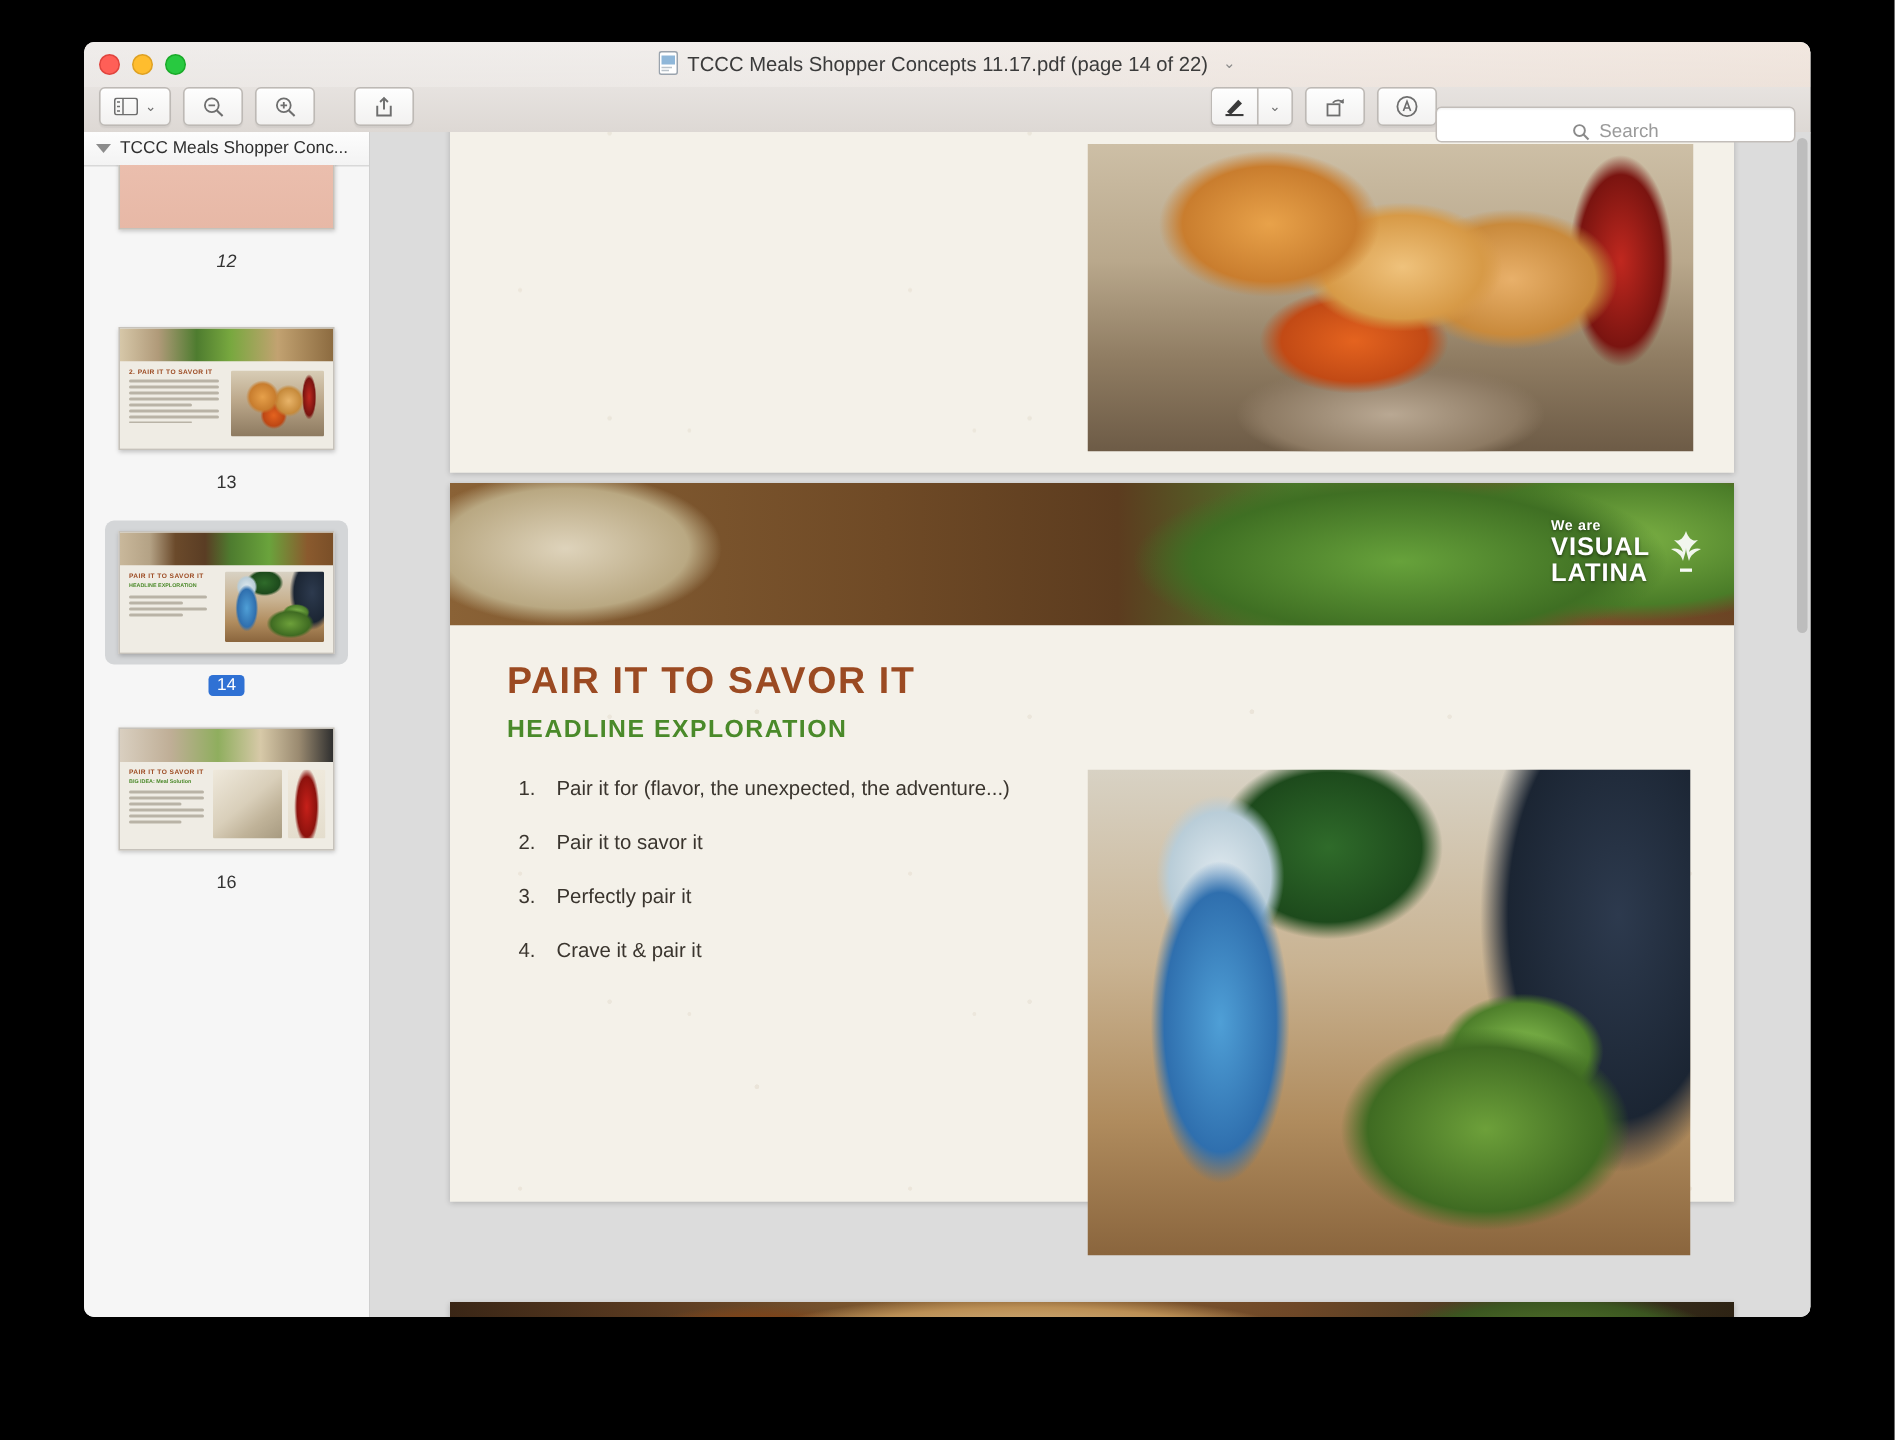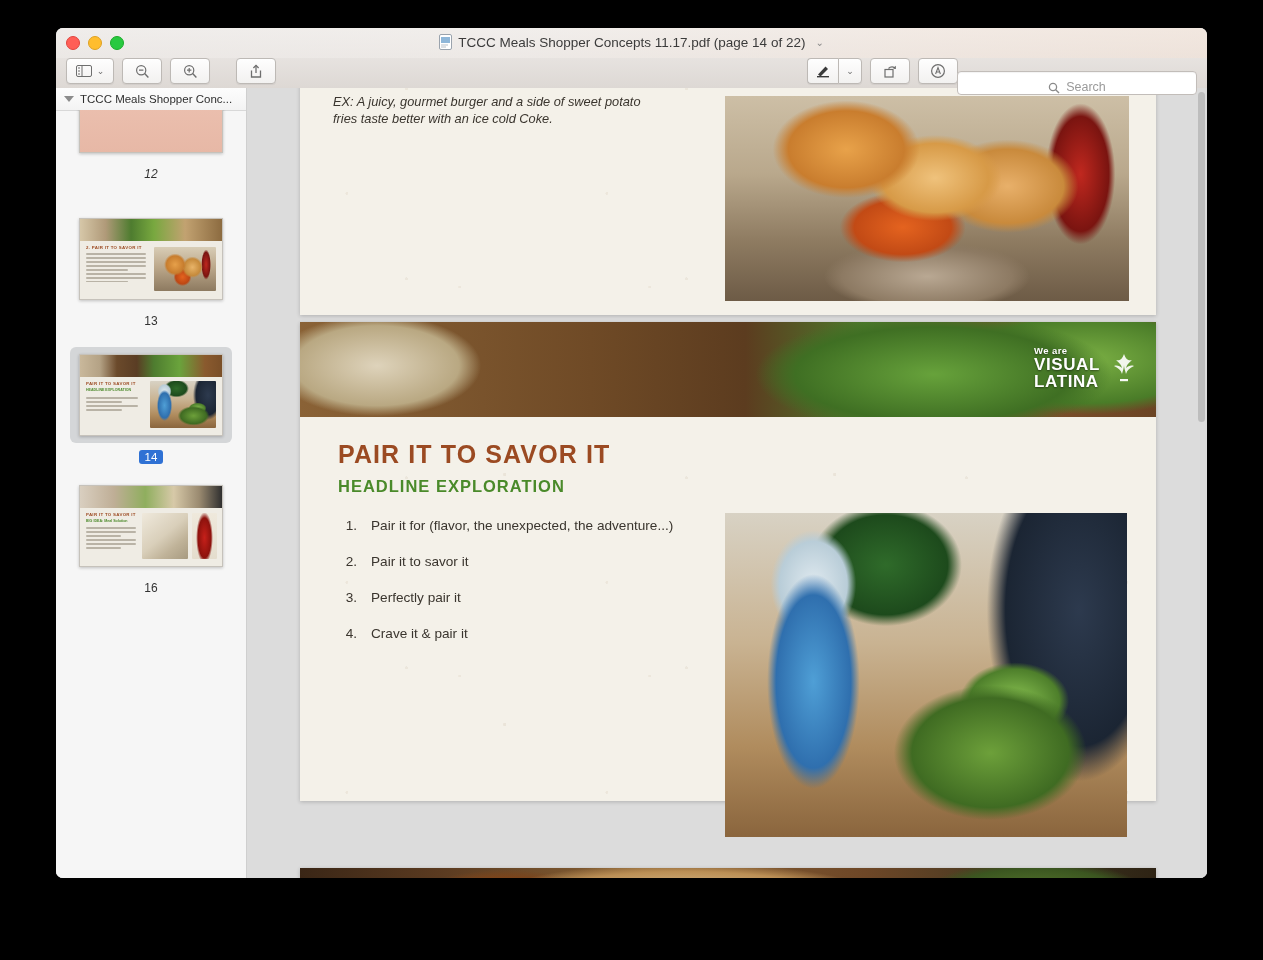--- a/index.html
+++ b/index.html
@@ -430,21 +430,20 @@
 
       </div>
     </div>
 
     <div class="pagecol">
 
       <div class="page" id="page13">
         <div class="paper"></div>
 
         <div class="p13-text">
-          <p class="ital">EX: A juicy, gourmet burger and a side of sweet potato fries taste better with an ice cold Coke.</p>
         </div>
 
         <div class="p13-photo">
           <div class="ph-burger"></div>
         </div>
       </div>
 
       <div class="page" id="page14">
         <div class="paper"></div>
 

